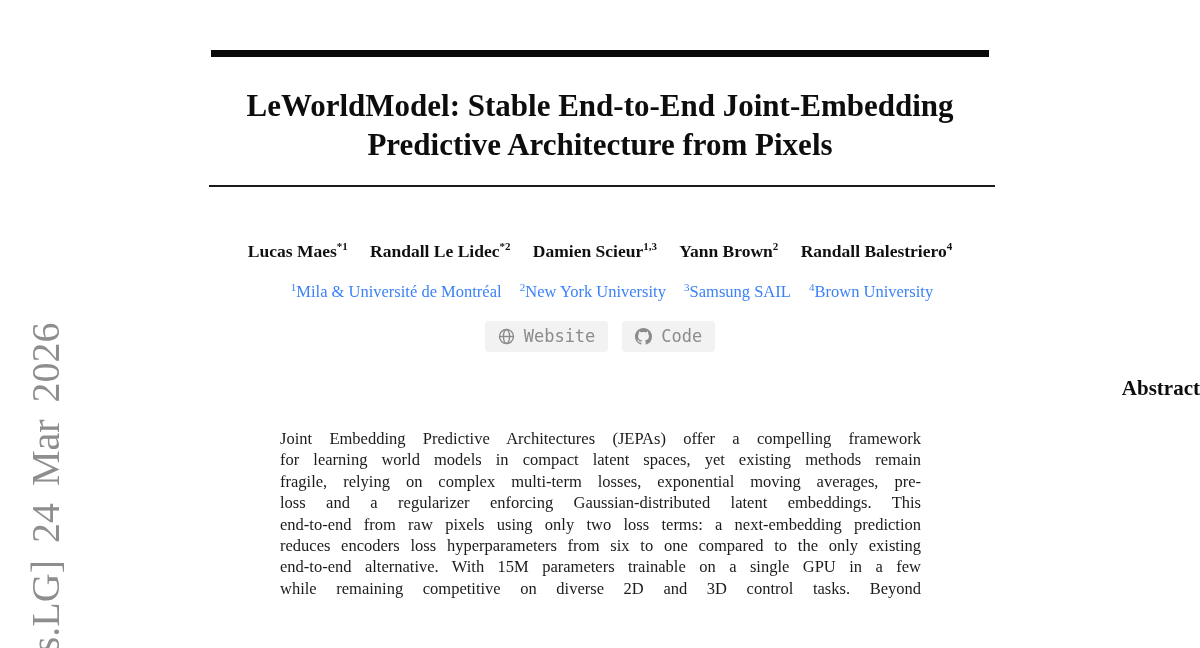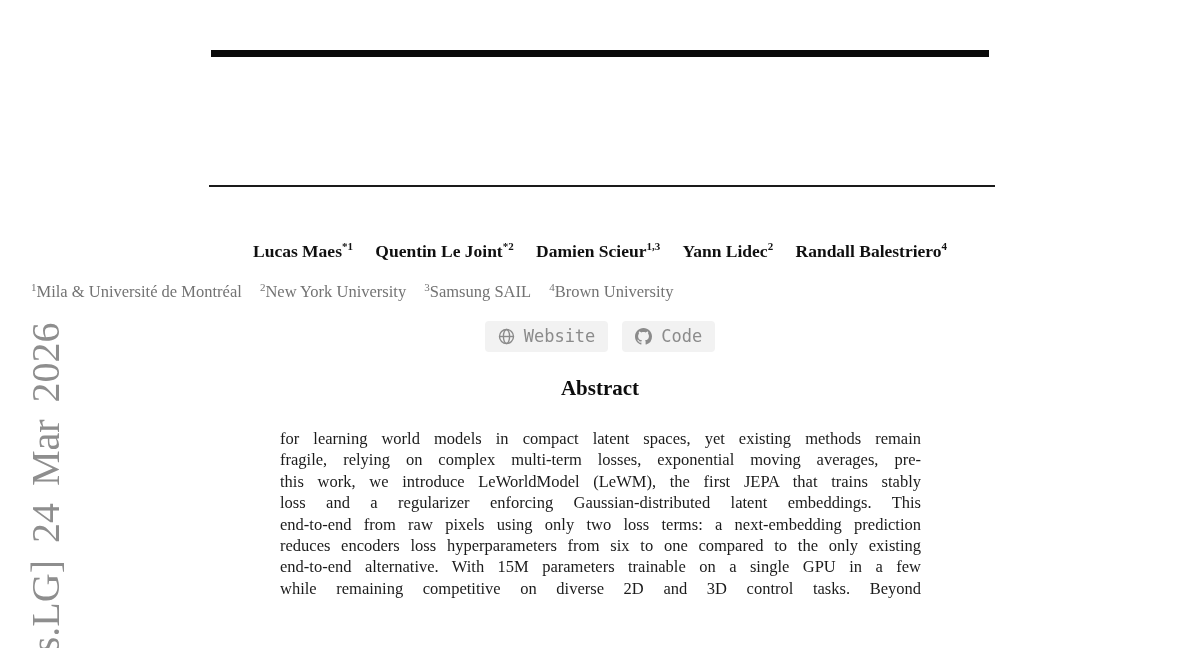--- a/index.html
+++ b/index.html
@@ -59,23 +59,23 @@
     font-size:17.5px;
     color:#101010;
   }
   .author { margin:12px 9px; white-space:nowrap; }
   .author sup, .affil sup { font-size:11px; }
 
   .affils-line {
     position:absolute;
     left:0; top:280px;
     width:100%;
-    text-align:left;
+    text-align:center;
     font-size:16.5px;
-    color:#737373;
+    color:#3b82f6;
     padding-left:24px;
   }
   .affil { margin:0 7px; white-space:nowrap; }
 
   .links-row {
     position:absolute;
     left:0; top:321px;
     width:100%;
     display:flex;
     justify-content:center;
@@ -94,21 +94,21 @@
     font-size:17px;
     cursor:pointer;
     text-decoration:none;
   }
   .link-btn svg { display:block; }
 
   .abstract-heading {
     position:absolute;
     left:0; top:376px;
     width:100%;
-    text-align:center;
+    text-align:right;
     font-weight:bold;
     font-size:21px;
     color:#0d0d0d;
   }
 
   .abstract-body {
     position:absolute;
     left:280px; top:428px;
     width:641px;
     font-size:16.5px;
@@ -124,28 +124,32 @@
 </style>
 </head>
 <body>
 
 <div class="page">
 
   <div class="arxiv-stamp">cs.LG] 24 Mar 2026</div>
 
   <div class="rule-top"></div>
 
+  <h1 class="paper-title">
+    <span>LeWorldModel: Stable End-to-End Joint-Embedding</span><br>
+    <span>Predictive Architecture from Pixels</span>
+  </h1>
 
   <div class="rule-mid"></div>
 
   <div class="authors-line">
     <span class="author"><span>Lucas Maes</span><sup>*1</sup></span>
-    <span class="author"><span>Quentin Le Joint</span><sup>*2</sup></span>
+    <span class="author"><span>Randall Le Lidec</span><sup>*2</sup></span>
     <span class="author"><span>Damien Scieur</span><sup>1,3</sup></span>
-    <span class="author"><span>Yann Lidec</span><sup>2</sup></span>
+    <span class="author"><span>Yann Brown</span><sup>2</sup></span>
     <span class="author"><span>Randall Balestriero</span><sup>4</sup></span>
   </div>
 
   <div class="affils-line">
     <span class="affil"><sup>1</sup><span>Mila &amp; Université de Montréal</span></span>
     <span class="affil"><sup>2</sup><span>New York University</span></span>
     <span class="affil"><sup>3</sup><span>Samsung SAIL</span></span>
     <span class="affil"><sup>4</sup><span>Brown University</span></span>
   </div>
 
@@ -167,23 +171,23 @@
           <path d="M8 0C3.58 0 0 3.58 0 8c0 3.54 2.29 6.53 5.47 7.59.4.07.55-.17.55-.38 0-.19-.01-.82-.01-1.49-2.01.37-2.53-.49-2.69-.94-.09-.23-.48-.94-.82-1.13-.28-.15-.68-.52-.01-.53.63-.01 1.08.58 1.23.82.72 1.21 1.87.87 2.33.66.07-.52.28-.87.51-1.07-1.78-.2-3.64-.89-3.64-3.95 0-.87.31-1.59.82-2.15-.08-.2-.36-1.02.08-2.12 0 0 .67-.21 2.2.82.64-.18 1.32-.27 2-.27.68 0 1.36.09 2 .27 1.53-1.04 2.2-.82 2.2-.82.44 1.1.16 1.92.08 2.12.51.56.82 1.27.82 2.15 0 3.07-1.87 3.75-3.65 3.95.29.25.54.73.54 1.48 0 1.07-.01 1.93-.01 2.2 0 .21.15.46.55.38A8.01 8.01 0 0 0 16 8c0-4.42-3.58-8-8-8z"></path>
         </svg>
       </span>
       <span>Code</span>
     </a>
   </div>
 
   <div class="abstract-heading">Abstract</div>
 
   <div class="abstract-body">
+    <div class="abs-line">Joint Embedding Predictive Architectures (JEPAs) offer a compelling framework</div>
     <div class="abs-line">for learning world models in compact latent spaces, yet existing methods remain</div>
     <div class="abs-line">fragile, relying on complex multi-term losses, exponential moving averages, pre-</div>
-    <div class="abs-line">this work, we introduce LeWorldModel (LeWM), the first JEPA that trains stably</div>
     <div class="abs-line">loss and a regularizer enforcing Gaussian-distributed latent embeddings. This</div>
     <div class="abs-line">end-to-end from raw pixels using only two loss terms: a next-embedding prediction</div>
     <div class="abs-line">reduces encoders loss hyperparameters from six to one compared to the only existing</div>
     <div class="abs-line">end-to-end alternative. With 15M parameters trainable on a single GPU in a few</div>
     <div class="abs-line">while remaining competitive on diverse 2D and 3D control tasks. Beyond</div>
   </div>
 
 </div>
 
 </body></html>

